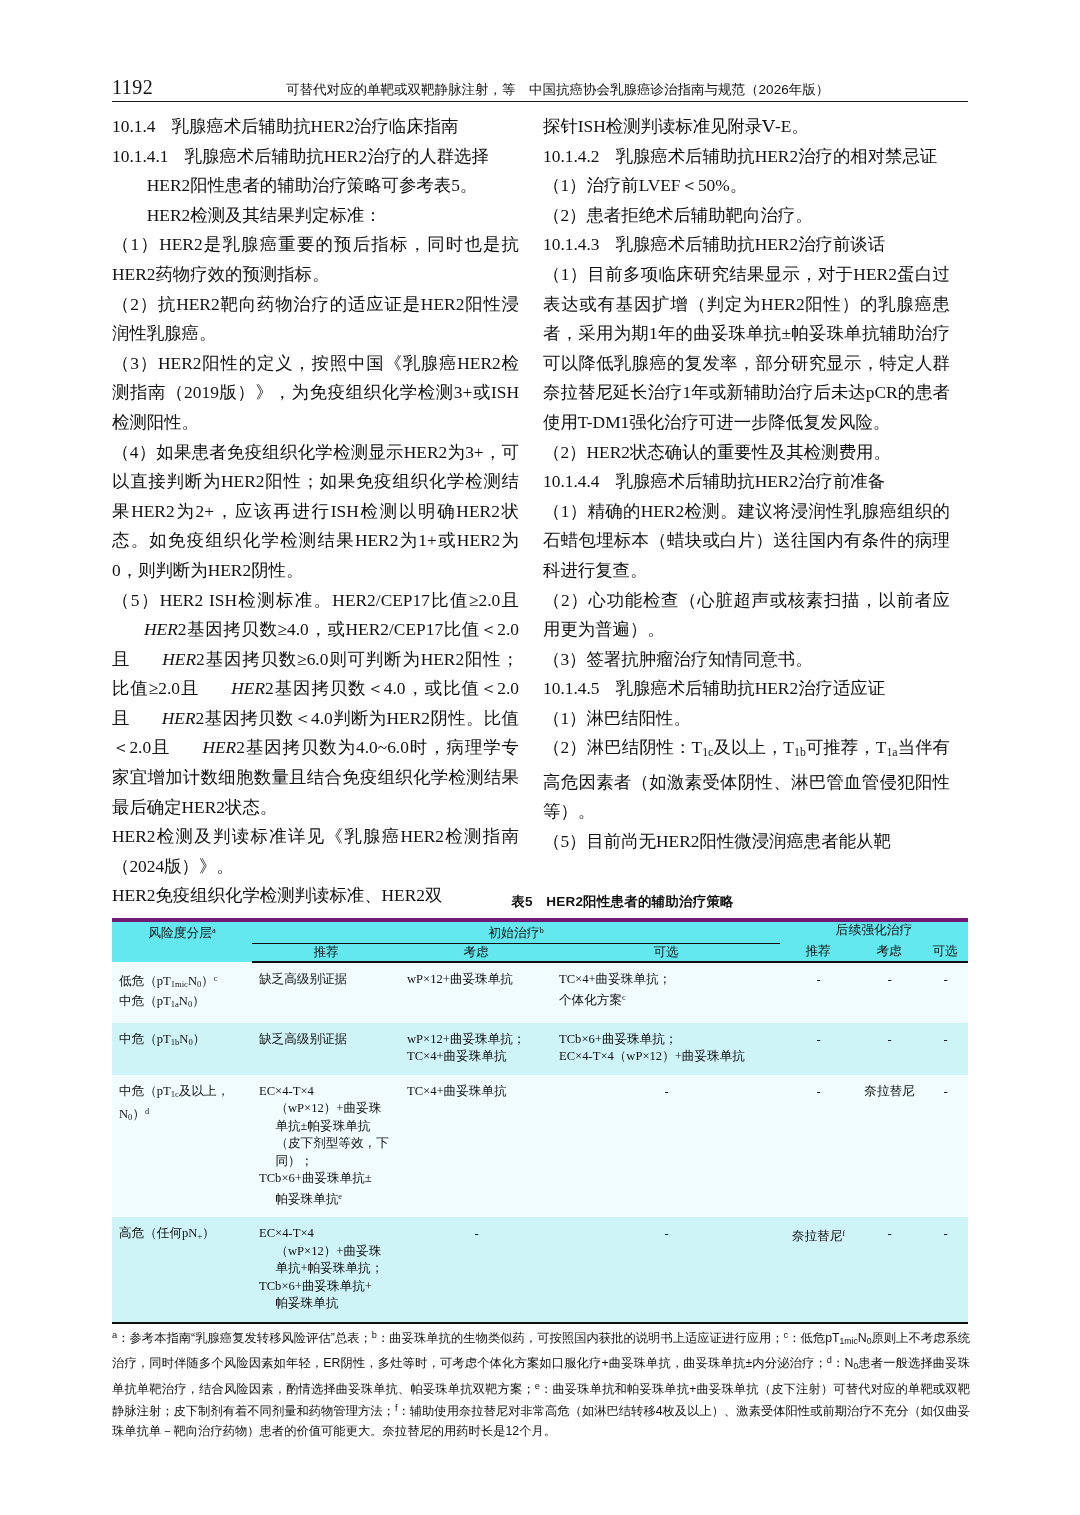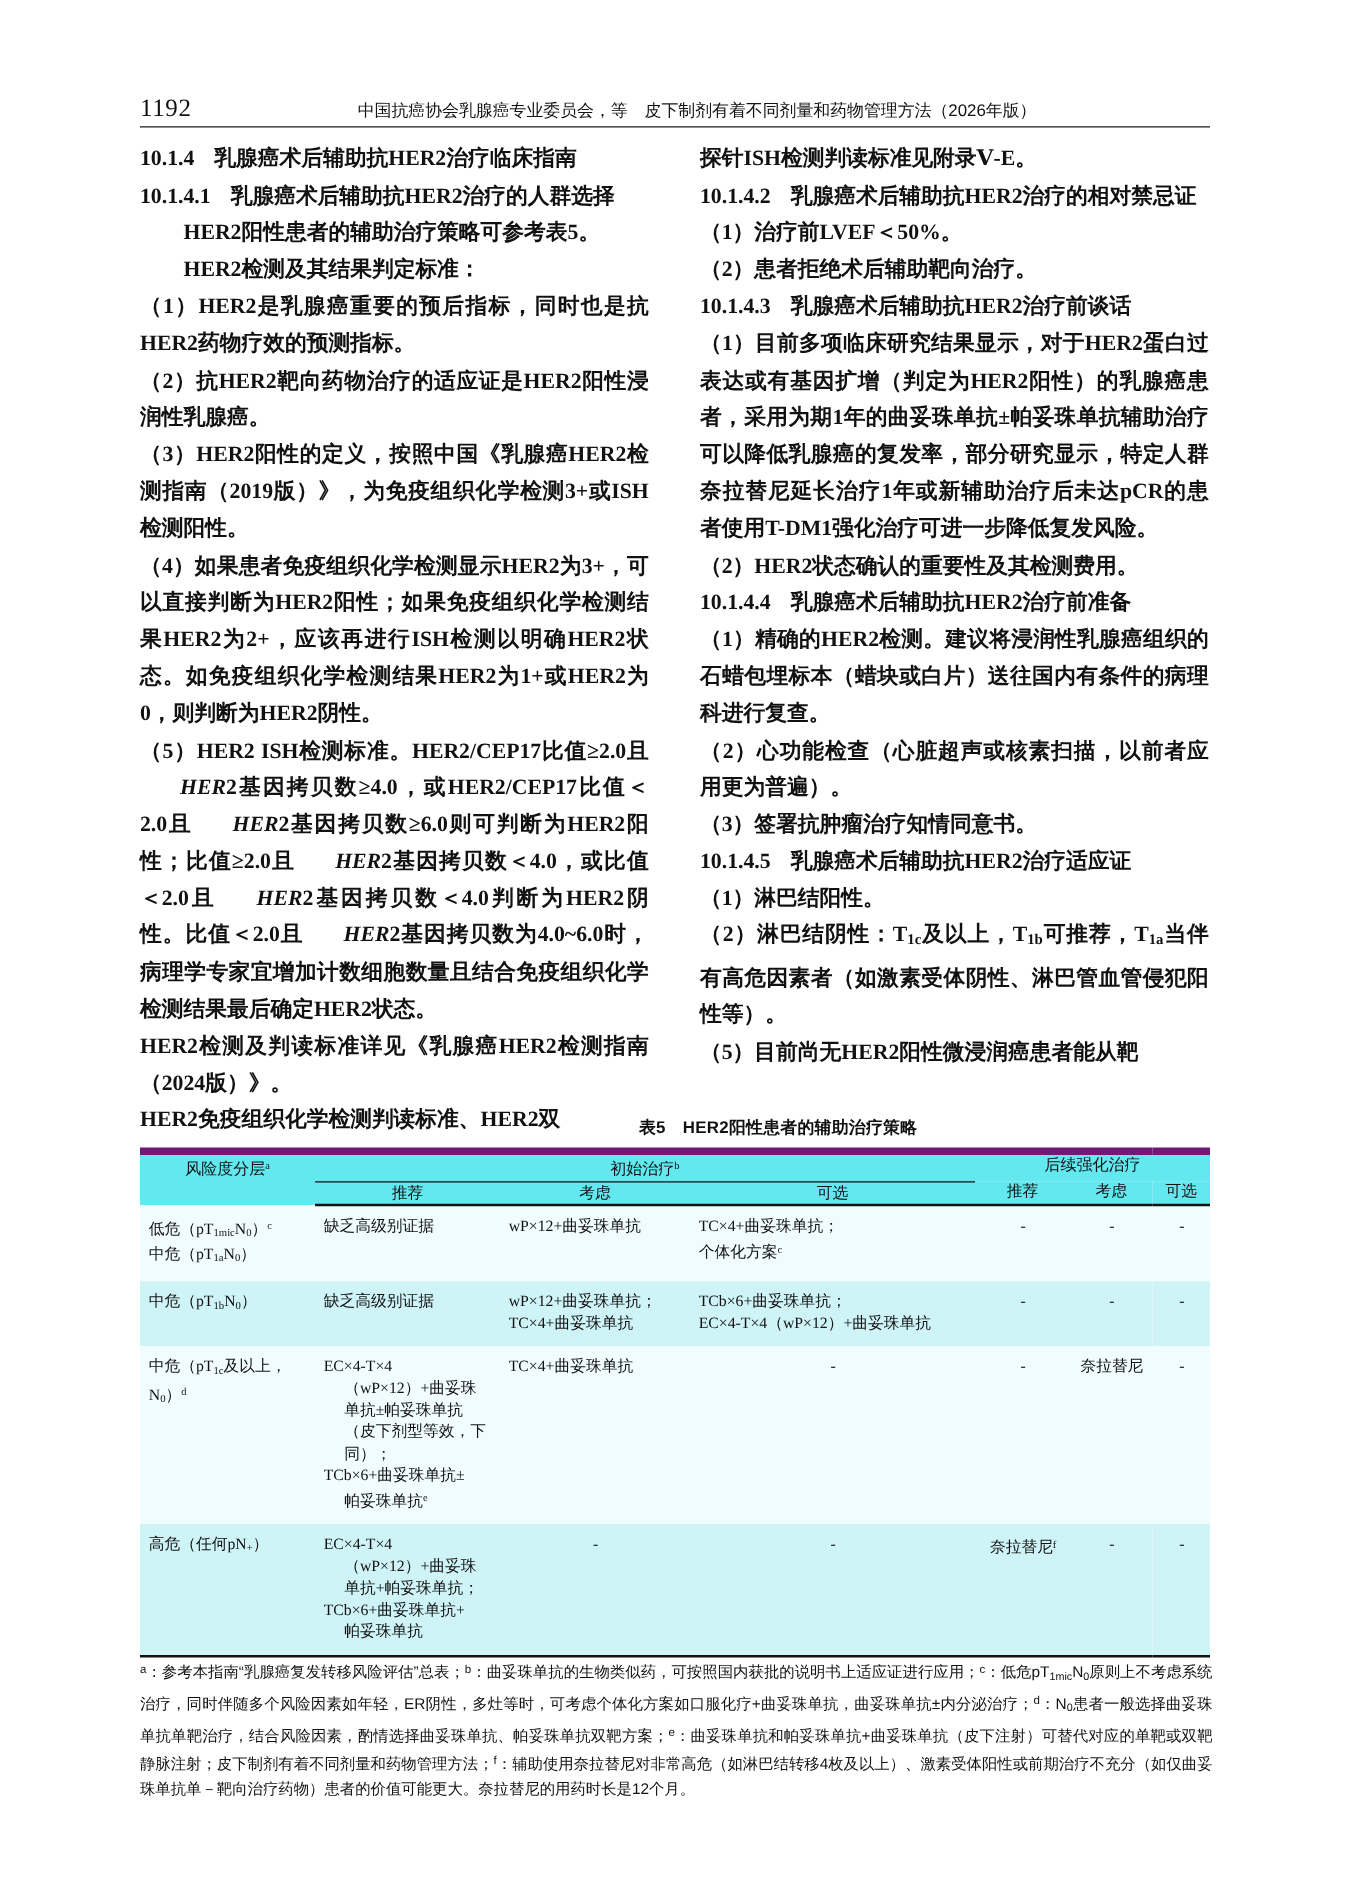--- a/index.html
+++ b/index.html
@@ -55,22 +55,21 @@
     background: #1a1a1a;
   }
 
   
   .cols {
     position: absolute;
     left: 112px;
     top: 112px;
     width: 856px;
     display: flex;
-    gap: 41px;
-    font-weight: bold;
+    gap: 24px;
   }
   .col {
     width: 407px;
     font-size: 17.4px;
     line-height: 29.6px;
     text-align: justify;
     text-justify: inter-character;
   }
   .col p {
     margin: 0;
@@ -111,21 +110,21 @@
     width: 856px;
     border-collapse: collapse;
     font-family: "Liberation Serif", serif;
     font-size: 12.6px;
     line-height: 17.5px;
   }
   table.t5 th, table.t5 td {
     padding: 0;
     vertical-align: top;
   }
-  .rule-top { border-top: 6px solid #701a75; }
+  .rule-top { border-top: 4px solid #701a75; }
   .rule-bot { border-bottom: 2px solid #111; }
   .hdr-cell {
     background: #63E8EF;
     text-align: center;
     font-size: 12.8px;
     padding: 7px 2px 6px 2px;
     font-weight: normal;
   }
   .hdr-risk {
     background: #63E8EF;
@@ -173,21 +172,21 @@
   .fn sub { font-size: 0.7em; }
   .fn sup { font-size: 0.75em; vertical-align: 0.42em; }
 </style>
 </head>
 <body>
 
 <div class="page">
 
   <div class="runhead">
     <span class="folio">1192</span>
-    <span class="rh-title">中国抗癌协会乳腺癌专业委员会，等　皮下制剂有着不同剂量和药物管理方法（2026年版）</span>
+    <span class="rh-title">可替代对应的单靶或双靶静脉注射，等　中国抗癌协会乳腺癌诊治指南与规范（2026年版）</span>
   </div>
   <div class="runhead-rule"></div>
 
   <div class="cols">
 
     <div class="col">
 
       <div class="sec">
         <span class="num">10.1.4</span>
         <span class="gap-l"></span>

